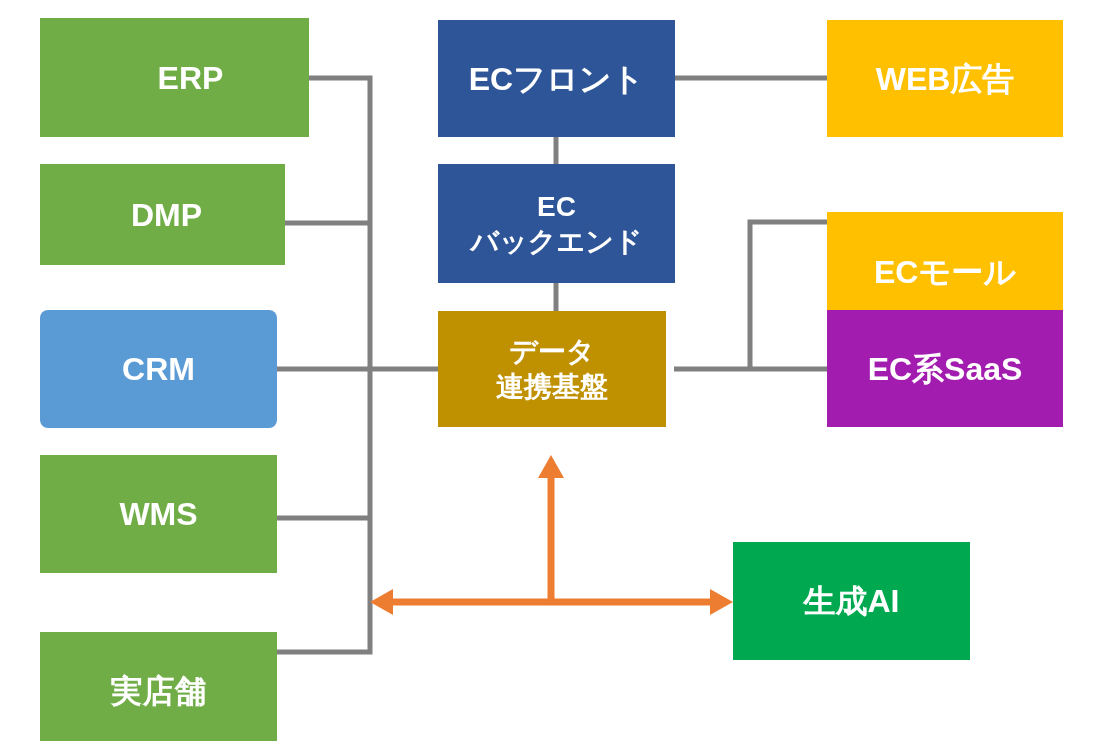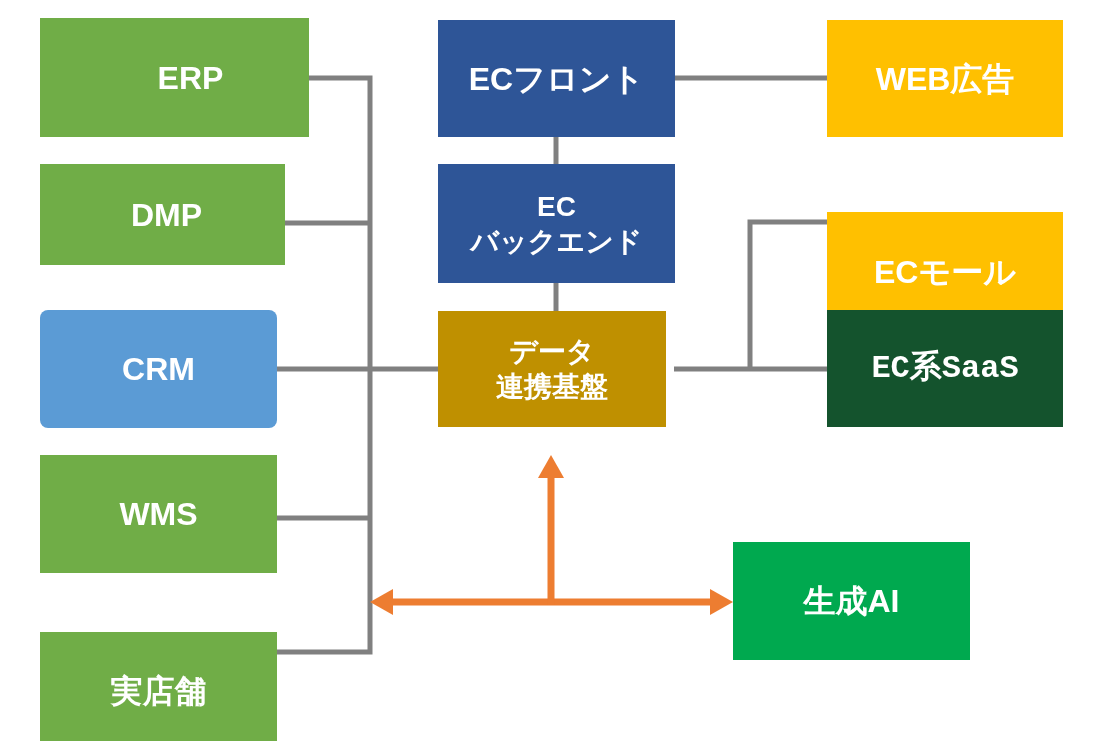--- a/index.html
+++ b/index.html
@@ -98,17 +98,17 @@
   <div class="node md n-ecback" style="background-color: rgb(46, 85, 151); color: rgb(255, 255, 255);">EC
 バックエンド</div>
 
   <div class="node md n-datahub" style="background-color: rgb(191, 144, 0); color: rgb(255, 255, 255);">データ
 連携基盤</div>
 
   <div class="node lg n-webad" style="background-color: rgb(255, 192, 0); color: rgb(255, 255, 255);">WEB広告</div>
 
   <div class="node lg n-ecmall" style="background-color: rgb(255, 192, 0); color: rgb(255, 255, 255);">ECモール</div>
 
-  <div class="node lg n-ecsaas" style="background-color: #14532d; color: rgb(255, 255, 255); font-family: Liberation Mono, monospace;">EC系SaaS</div>
+  <div class="node lg n-ecsaas" style="background-color: #a21caf; color: rgb(255, 255, 255);">EC系SaaS</div>
 
   <div class="node lg n-genai" style="background-color: rgb(0, 169, 79); color: rgb(255, 255, 255);">生成AI</div>
 
 </div>
 
 </body></html>

